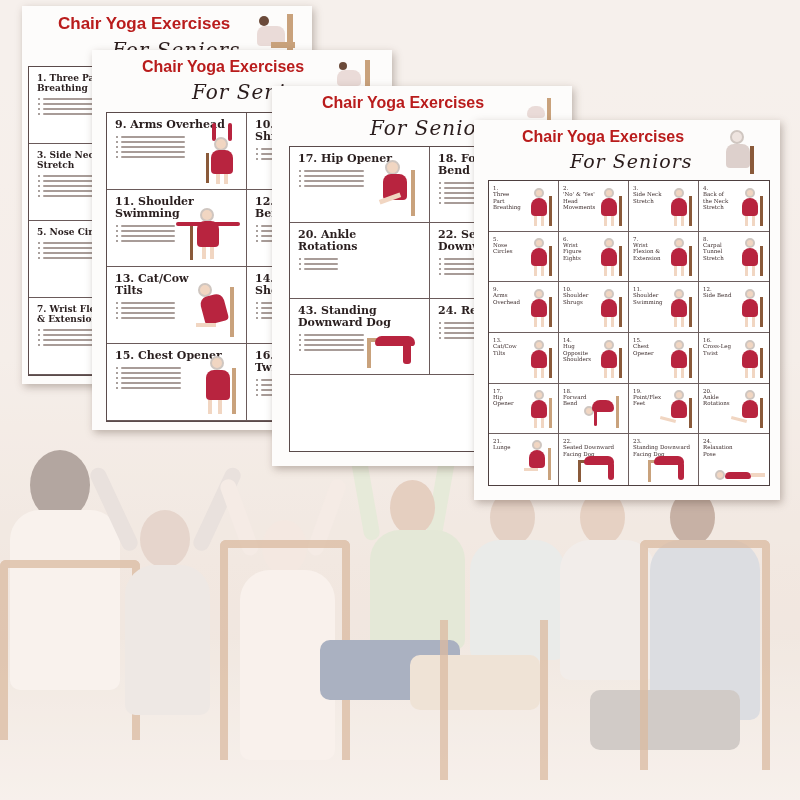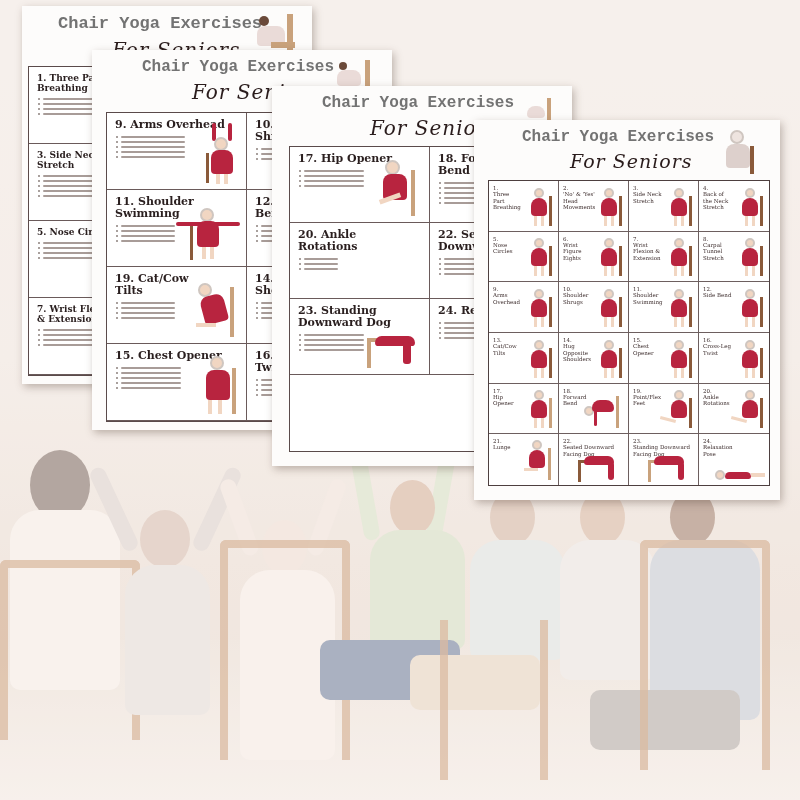--- a/index.html
+++ b/index.html
@@ -33,22 +33,22 @@
   .chair-leg { position: absolute; width: 8px; background: #c89a74; opacity: .75; }
   .haze { position: absolute; inset: 0; background: rgba(255,250,246,.35); }
 
   
   .poster {
     position: absolute; background: #fdfcfb;
     box-shadow: 2px 3px 8px rgba(80,60,50,.35);
     overflow: hidden;
   }
   .poster-title {
-    position: absolute; font-family: Liberation Mono, monospace; font-weight: bold;
-    color: #737373; white-space: nowrap;
+    position: absolute; font-family: Liberation Sans, sans-serif; font-weight: bold;
+    color: #b91c1c; white-space: nowrap;
   }
   .poster-subtitle {
     position: absolute; font-family: "DejaVu Serif", serif; font-style: italic;
     color: #2a1c1c; white-space: nowrap; letter-spacing: 1px;
   }
   .hero-figure { position: absolute; }
 
   
   .card-grid {
     position: absolute; border: 1.5px solid #5a4a4a; background: #fff;
@@ -272,21 +272,21 @@
       <div class="card-title">12. Side
 Bend</div>
       <div class="card-lines" style="width:40px;">
           <span></span>
           <span></span>
           <span></span>
           <span></span>
         </div>
     </div>
     <div class="card">
-      <div class="card-title">19. Cat/Cow
+      <div class="card-title">13. Cat/Cow
 Tilts</div>
       <div class="card-lines" style="width:60px;">
           <span></span>
           <span></span>
           <span></span>
           <span></span>
         </div>
       <div class="card-fig">
         <div class="fig" style="width:50px;height:56px;">
           <div class="h" style="left:8px;top:0;width:14px;height:14px;"></div>
@@ -389,21 +389,21 @@
       <div class="card-title">22. Seated
 Downward</div>
       <div class="card-lines" style="width:40px;">
           <span></span>
           <span></span>
           <span></span>
           <span></span>
         </div>
     </div>
     <div class="card">
-      <div class="card-title" style="max-width:130px;">23. Standing
+      <div class="card-title" style="max-width:130px;">43. Standing
 Downward Dog</div>
       <div class="card-lines" style="width:66px;">
           <span></span>
           <span></span>
           <span></span>
           <span></span>
         </div>
       <div class="card-fig">
         <div class="fig" style="width:56px;height:40px;">
           <div class="c" style="left:0;top:8px;width:4px;height:30px;background:#c9a27c;"></div>

